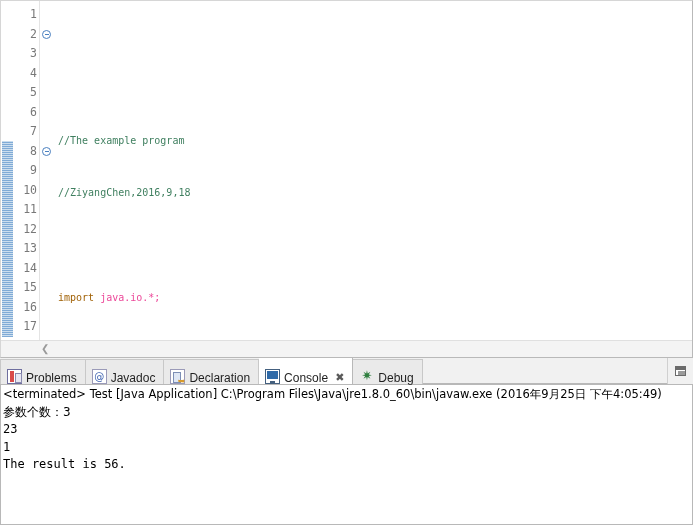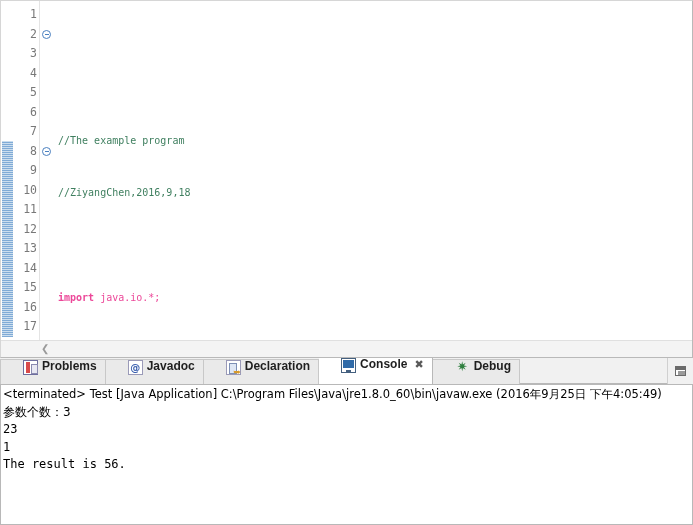--- a/index.html
+++ b/index.html
@@ -121,21 +121,21 @@
     margin-top: 44px;
   }
   .code .row {
     height: 19.5px;
     line-height: 19.5px;
     padding-left: 4px;
     white-space: pre;
     position: relative;
   }
 
-  .k  { color: #ec4899; font-weight: bold; }                       
+  .k  { color: #a16207; font-weight: normal; }                       
   .c  { color: #3f7f5f; }                       
   .n  { color: #ec4899; }
 
   
   .ed-hscroll {
     height: 17px;
     background: #f4f4f4;
     border-top: 1px solid #e0e0e0;
     display: flex; align-items: center;
     padding-left: 40px;
@@ -156,32 +156,31 @@
   .tabbar {
     height: 27px;
     display: flex;
     align-items: flex-end;
     background: #f1f1f1;
     border-bottom: 1px solid #b8b8b8;
     position: relative;
   }
   .tab {
     height: 25px;
-    display: flex; align-items: flex-start;
+    display: flex; align-items: flex-end;
     gap: 4px;
-    padding: 0 8px 0 22px;
+    padding: 0 8px 0 6px;
     font-size: 12px;
     color: #1f1f1f;
     background: #eaeaea;
     border: 1px solid #c8c8c8;
     border-bottom: none;
     border-left: none;
     white-space: nowrap;
     font-family: "Liberation Sans", sans-serif;
-    font-weight: bold;
   }
   .tab:first-child { border-left: 1px solid #c8c8c8; }
   .tab.active {
     background: #ffffff;
     height: 27px;
     border-color: #b8b8b8;
     position: relative; z-index: 2; margin-top: 16px;
   }
   .tab .tlabel { line-height: 1; }
   .tab .closex {

